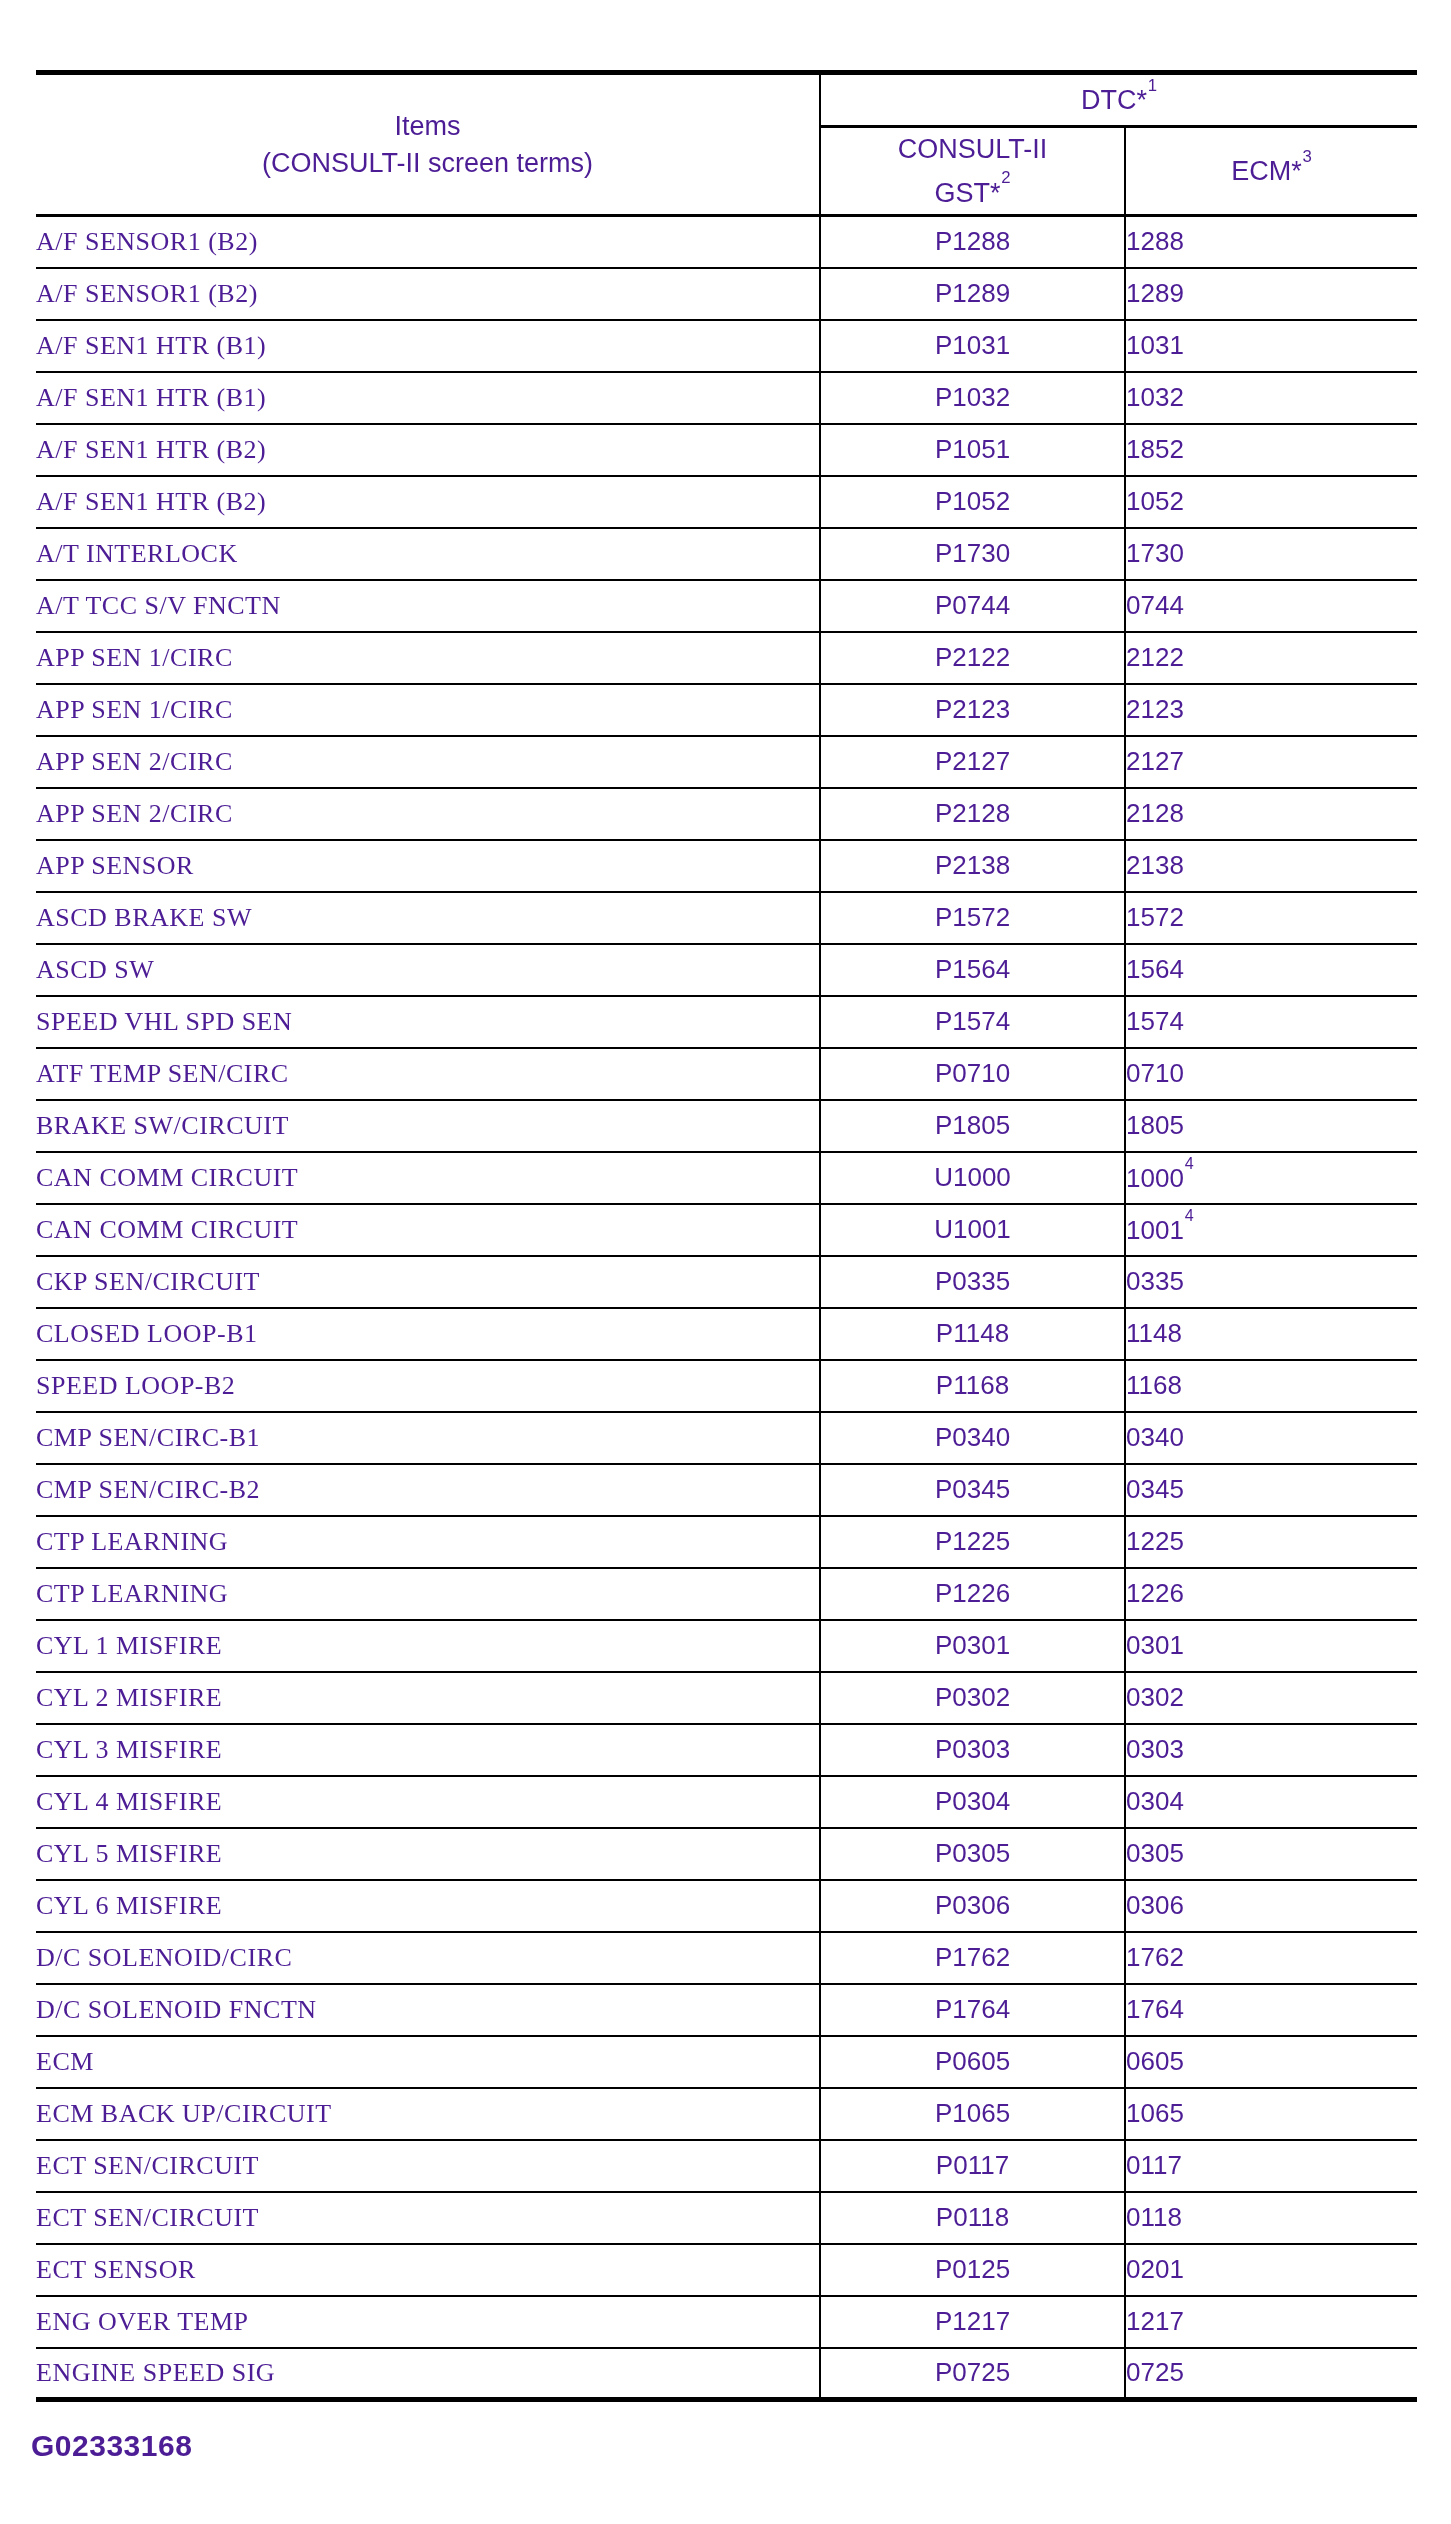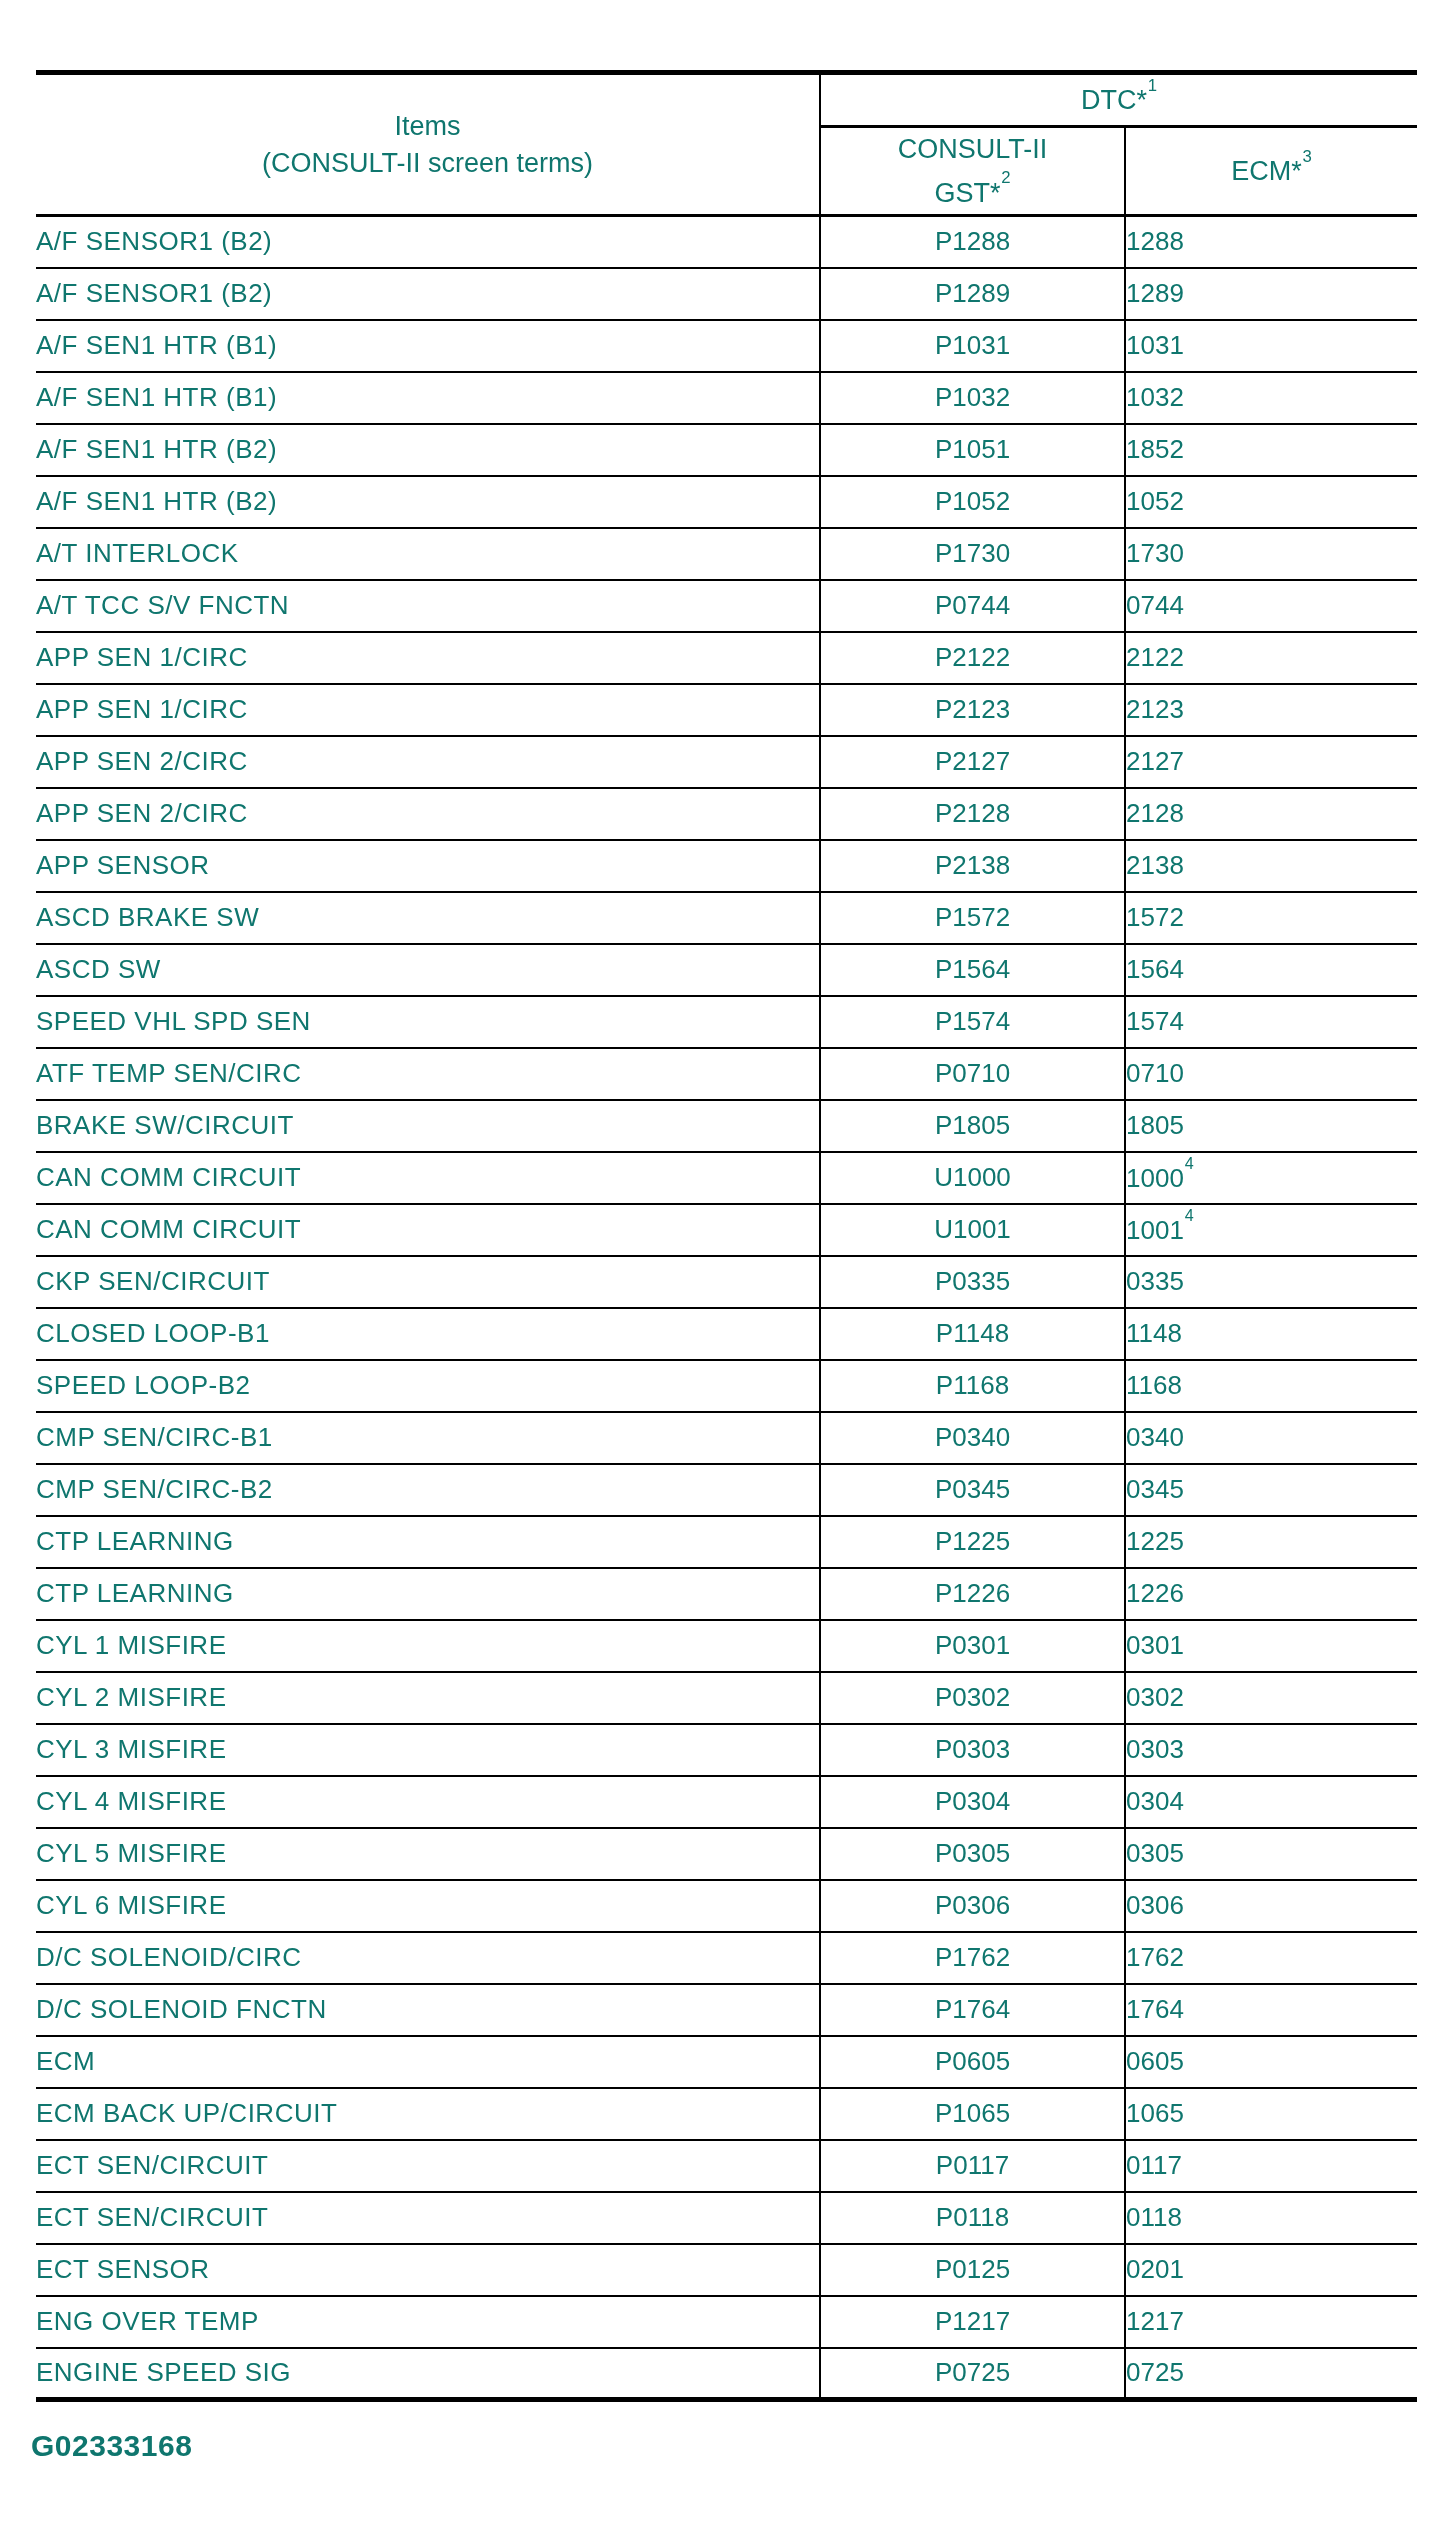--- a/index.html
+++ b/index.html
@@ -7,21 +7,21 @@
     padding: 0;
     background: #ffffff;
   }
   .doc {
     position: relative;
     width: 1452px;
     height: 2525px;
     background: #ffffff;
     overflow: hidden;
     font-family: "Liberation Sans", sans-serif;
-    color: #0f766e;
+    color: #4c1d95;
     -webkit-font-smoothing: antialiased;
   }
   table.dtc {
     position: absolute;
     left: 36px;
     top: 70px;
     width: 1381px;
     border-collapse: collapse;
     table-layout: fixed;
     border-top: 5.6px solid #000;
@@ -56,20 +56,21 @@
   tr.data td {
     border-bottom: 2.8px solid #000;
     vertical-align: middle;
     padding: 0;
   }
   td.item {
     text-align: left;
     padding-left: 16px;
     border-right: 2.8px solid #000;
     letter-spacing: 0.5px;
+    font-family: Liberation Serif, serif;
   }
   td.gst {
     text-align: center;
     border-right: 2.8px solid #000;
   }
   td.ecm {
     text-align: left;
   }
   sup.fn {
     font-size: 62%;

